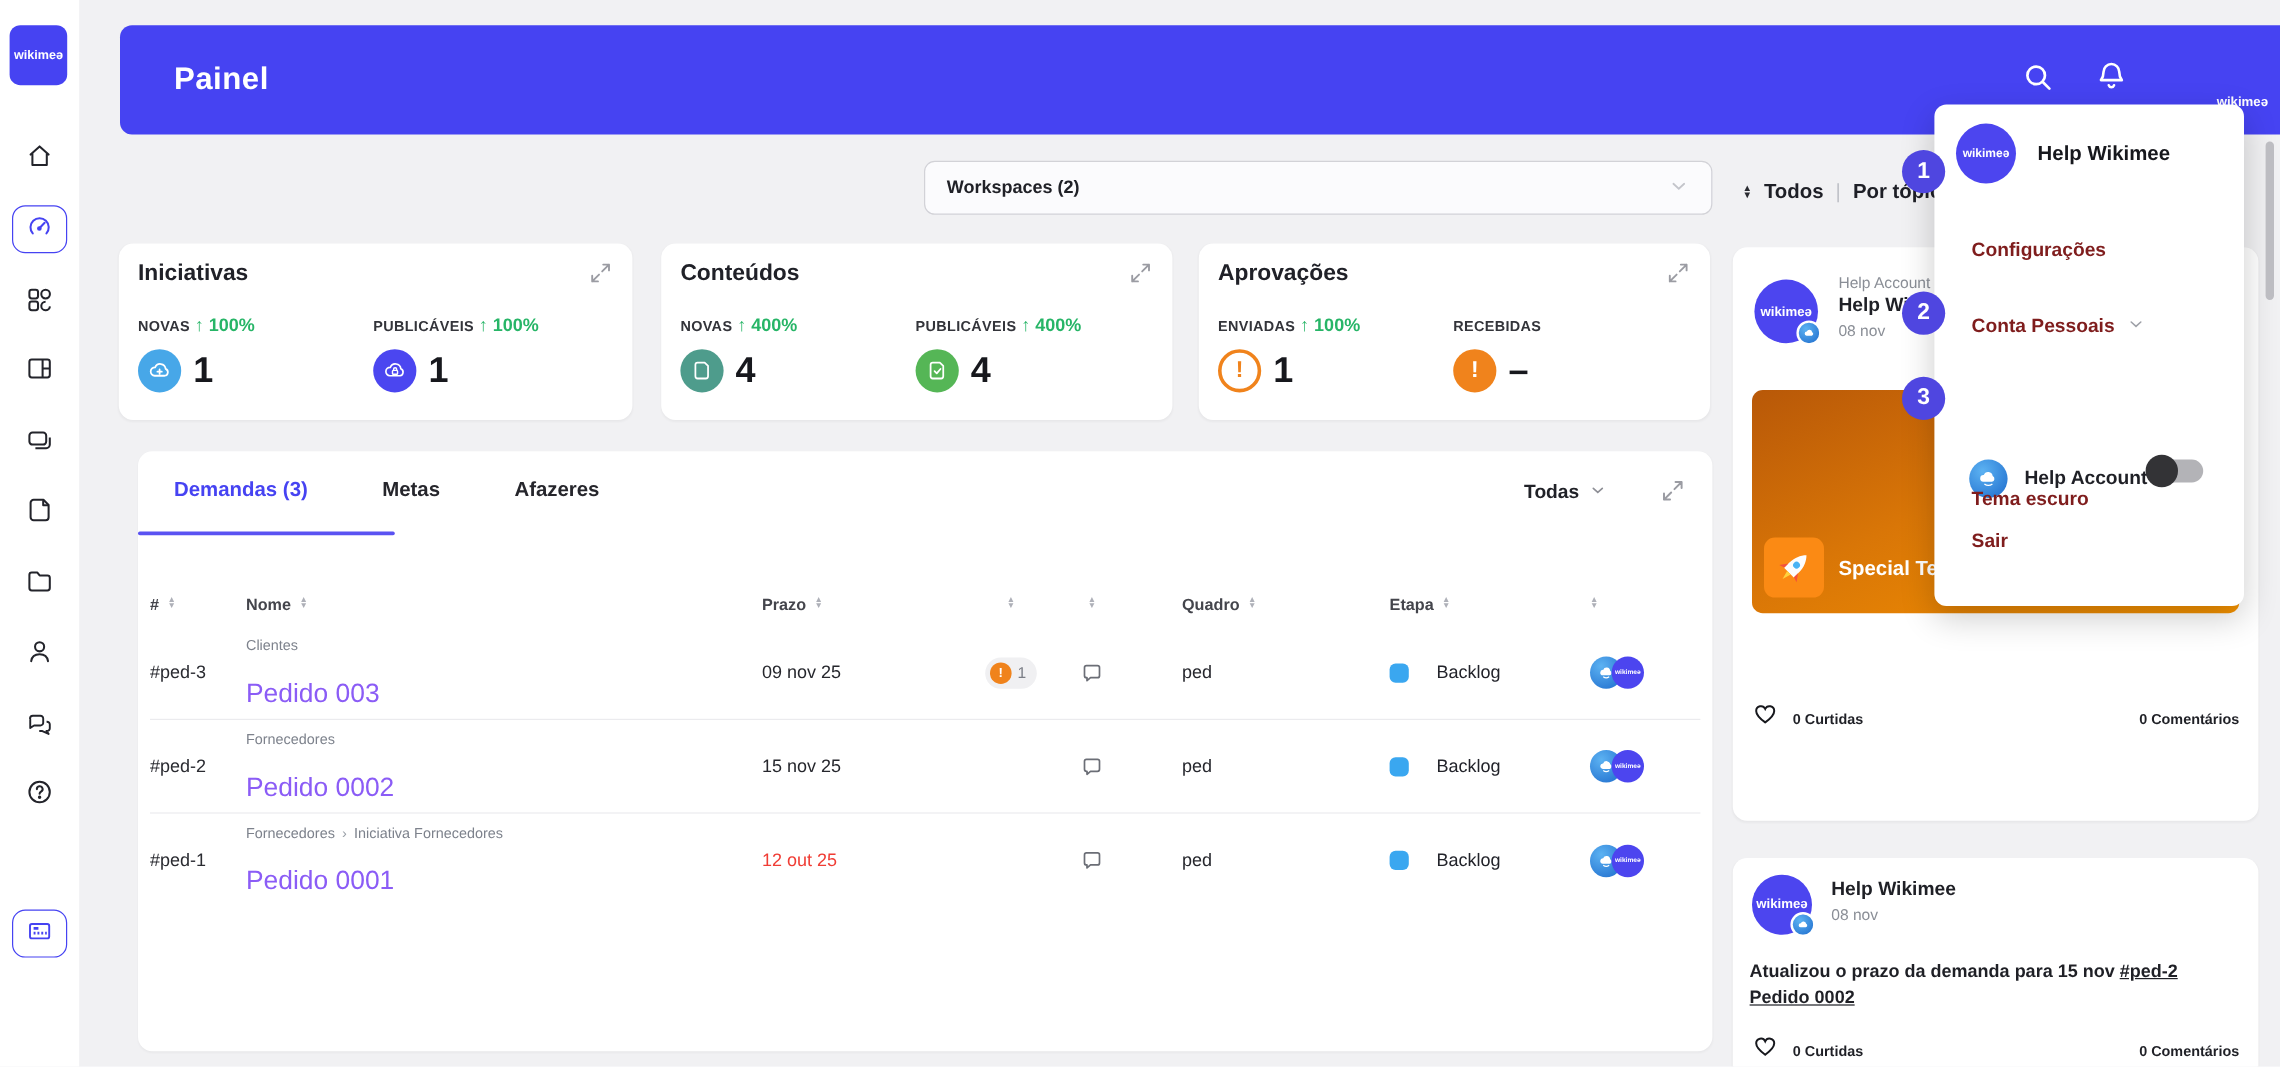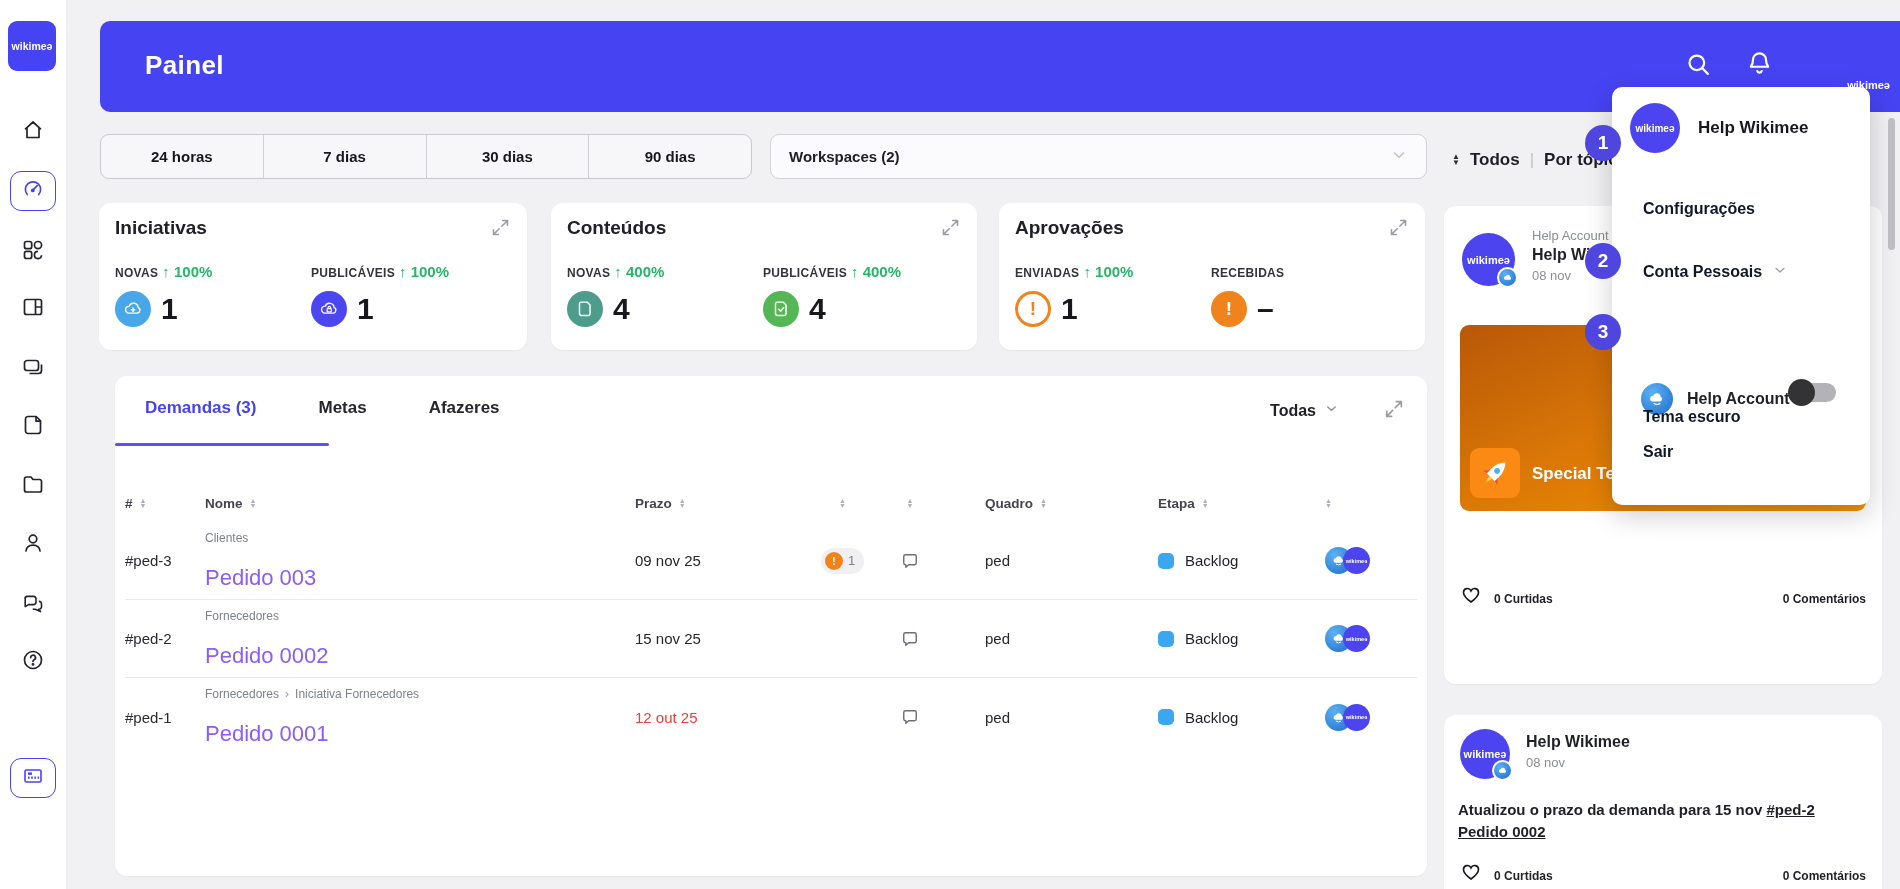--- a/index.html
+++ b/index.html
@@ -75,21 +75,21 @@
   .crumb .sep { color:#9aa0a8; margin:0 6px; }
   .row-name { font-size:22px; color:#8b5cf6; margin-top:20px; }
   .due { font-size:15px; color:#26272d; }
   .due.red { color:#f03c34; }
   .alert-pill { display:inline-flex; align-items:center; gap:5px; background:#f0f0f2; border-radius:13px; padding:4px 9px 4px 4px; }
   .alert-pill .dot { width:18px; height:18px; border-radius:50%; background:#f0831c; color:#fff; font-size:11px; font-weight:bold;
                      display:flex; align-items:center; justify-content:center; }
   .alert-pill .cnt { font-size:13px; color:#7b7e86; }
   .bubble { width:20px; height:20px; color:#6b6e76; cursor:pointer; }
   .board-name { font-size:15px; color:#26272d; }
-  .stage { display:flex; align-items:center; gap:11px; }
+  .stage { display:flex; align-items:center; gap:23px; }
   .stage .chip { width:16px; height:16px; border-radius:5px; background:#3aa7f0; }
   .stage .lbl { font-size:15px; color:#22232a; }
   .avatars { display:flex; }
   .av { width:27px; height:27px; border-radius:50%; display:flex; align-items:center; justify-content:center; }
   .av-help { background:radial-gradient(circle at 35% 30%, #5cb2f2, #1d6bcc); }
   .av-help svg { width:17px; height:17px; }
   .av-wiki { background:#4c45ef; color:#fff; font-size:5.5px; font-weight:bold; margin-left:-9px; }
 
   
   .feed-sort { position:absolute; left:1452px; top:150px; display:flex; align-items:center; gap:10px; font-size:17px; font-weight:600; color:#1e1f26; }
@@ -124,21 +124,21 @@
   .f2-text { position:absolute; left:14px; top:84px; width:410px; font-size:15px; font-weight:600; color:#1f2026; line-height:1.45; }
   .f2-text a { color:#1f2026; }
 
   
   .dropdown { position:absolute; left:1612px; top:87px; width:258px; height:418px; background:#fff; border-radius:10px;
               box-shadow:0 10px 28px rgba(0,0,0,.20); z-index:40; }
   .dd-head { position:absolute; left:18px; top:16px; display:flex; align-items:center; gap:18px; }
   .dd-avatar { width:50px; height:50px; border-radius:50%; background:#4c45ef; color:#fff; font-size:10px; font-weight:bold;
                display:flex; align-items:center; justify-content:center; }
   .dd-name { font-size:17px; font-weight:600; color:#17181d; }
-  .dd-item { position:absolute; left:31px; font-size:16px; font-weight:600; color:#0f172a; cursor:pointer; }
+  .dd-item { position:absolute; left:31px; font-size:16px; font-weight:600; color:#7f1d1d; cursor:pointer; }
   .dd-acct { position:absolute; left:29px; top:296px; display:flex; align-items:center; gap:14px; cursor:pointer; }
   .dd-acct .acct-av { width:32px; height:32px; border-radius:50%; background:radial-gradient(circle at 35% 30%, #5cb2f2, #1d6bcc);
                       display:flex; align-items:center; justify-content:center; }
   .dd-acct .acct-av svg { width:20px; height:20px; }
   .dd-acct .lbl { font-size:16px; font-weight:600; color:#1f2026; }
   .dd-chev { color:#9fa1a8; margin-left:10px; }
   .toggle { position:absolute; left:1790px; top:383px; width:46px; height:19px; background:#b3b3b7; border-radius:10px; z-index:41; cursor:pointer; }
   .toggle .knob { position:absolute; left:-2px; top:-4px; width:27px; height:27px; background:#333336; border-radius:50%; }
 
   .step-badge { position:absolute; width:36px; height:36px; border-radius:50%; background:#4f46e0; color:#fff; font-size:19px; font-weight:600;
@@ -239,26 +239,20 @@
     </div>
     <div class="hdr-ico" style="left:1645px; top:28px;">
       <span><svg width="29" height="29" viewBox="0 0 24 24" stroke="currentColor" stroke-width="1.8" stroke-linecap="round" stroke-linejoin="round">
             <path d="M12 3.6 a5.4 5.4 0 0 1 5.4 5.4 c0 3.1 .9 4.5 1.8 5.7 H4.8 c.9 -1.2 1.8 -2.6 1.8 -5.7 A5.4 5.4 0 0 1 12 3.6 Z"></path>
             <path d="M10.2 18.3 a1.9 1.9 0 0 0 3.6 0"></path>
           </svg></span>
     </div>
     <div class="hdr-user">wikimeə</div>
   </header>
 
-  <div class="segmented">
-    <div class="seg">24 horas</div>
-    <div class="seg">7 dias</div>
-    <div class="seg">30 dias</div>
-    <div class="seg">90 dias</div>
-  </div>
   <div class="workspaces">
     <span>Workspaces (2)</span>
     <span class="chev"><svg width="18" height="18" viewBox="0 0 24 24" stroke="currentColor" stroke-width="2" stroke-linecap="round">
           <path d="M6 9.5 L12 15 L18 9.5"></path>
         </svg></span>
   </div>
 
   <section class="stat-card" style="left:99px; width:428px;padding-left:23px;">
     <div class="stat-title">Iniciativas</div>
     <div class="card-expand"><svg viewBox="0 0 24 24" stroke="currentColor" stroke-width="1.8" stroke-linecap="round" stroke-linejoin="round">

